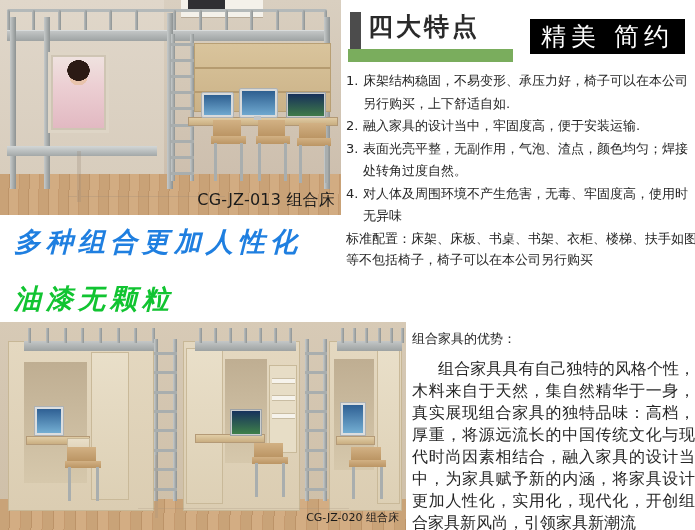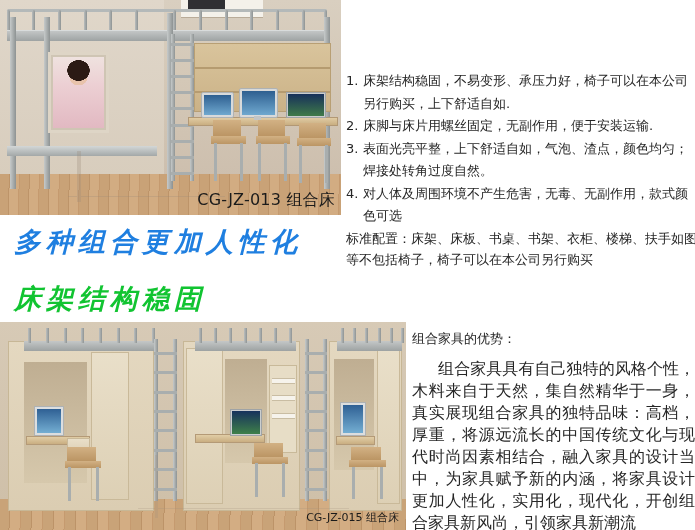--- a/index.html
+++ b/index.html
@@ -313,40 +313,48 @@
         <div class="seat"></div>
       <div class="leg" style="left:8%"></div>
         <div class="leg" style="right:8%"></div>
     </div>
 
     <div class="watermark"></div>
     <div class="photo-caption">CG-JZ-013 组合床</div>
   </div>
 
   <div class="slogan slogan-1">多种组合更加人性化</div>
-  <div class="slogan slogan-2">床架结构稳固</div>
+  <div class="slogan slogan-2">油漆无颗粒</div>
 
   <div class="right-panel">
+    <div class="head-row">
+      <div class="head-bar"></div>
+      <div class="head-title">四大特点</div>
+      <div class="head-underline"></div>
+      <div class="badge">
+        <span>精美 简约</span>
+      </div>
+    </div>
 
     <div class="feature-list">
       <div class="feature-item">
         <div class="feature-num">1.</div>
         <div class="feature-text">床架结构稳固，不易变形、承压力好，椅子可以在本公司另行购买，上下舒适自如.</div>
       </div>
       <div class="feature-item">
         <div class="feature-num">2.</div>
-        <div class="feature-text">床脚与床片用螺丝固定，无副作用，便于安装运输.</div>
+        <div class="feature-text">融入家具的设计当中，牢固度高，便于安装运输.</div>
       </div>
       <div class="feature-item">
         <div class="feature-num">3.</div>
-        <div class="feature-text">表面光亮平整，上下舒适自如，气泡、渣点，颜色均匀；焊接处转角过度自然。</div>
+        <div class="feature-text">表面光亮平整，无副作用，气泡、渣点，颜色均匀；焊接处转角过度自然。</div>
       </div>
       <div class="feature-item">
         <div class="feature-num">4.</div>
-        <div class="feature-text">对人体及周围环境不产生危害，无毒、无副作用，款式颜色可选</div>
+        <div class="feature-text">对人体及周围环境不产生危害，无毒、牢固度高，使用时无异味</div>
       </div>
     </div>
 
     <div class="std-config">标准配置：床架、床板、书桌、书架、衣柜、楼梯、扶手如图等不包括椅子，椅子可以在本公司另行购买</div>
   </div>
 
   <div class="photo-bottom">
     <div class="b-wall"></div>
     <div class="b-floor"></div>
 
@@ -449,21 +457,21 @@
         <span style="left:98%"></span>
     </div>
     <div class="chair" style="left:86%;top:60%;width:9%;height:25%">
       <div class="back"></div>
         <div class="seat"></div>
       <div class="leg" style="left:8%"></div>
         <div class="leg" style="right:8%"></div>
     </div>
 
     <div class="b-watermark"></div>
-    <div class="b-caption">CG-JZ-015 组合床</div>
+    <div class="b-caption">CG-JZ-020 组合床</div>
   </div>
 
   <div class="adv-panel">
     <div class="adv-title">组合家具的优势：</div>
     <div class="adv-body">
       <p><span class="indent"></span><span>组合家具具有自己独特的风格个性，木料来自于天然，集自然精华于一身，真实展现组合家具的独特品味：高档，厚重，将源远流长的中国传统文化与现代时尚因素相结合，融入家具的设计当中，为家具赋予新的内涵，将家具设计更加人性化，实用化，现代化，开创组合家具新风尚，引领家具新潮流</span></p>
     </div>
   </div>
 
 </div>

